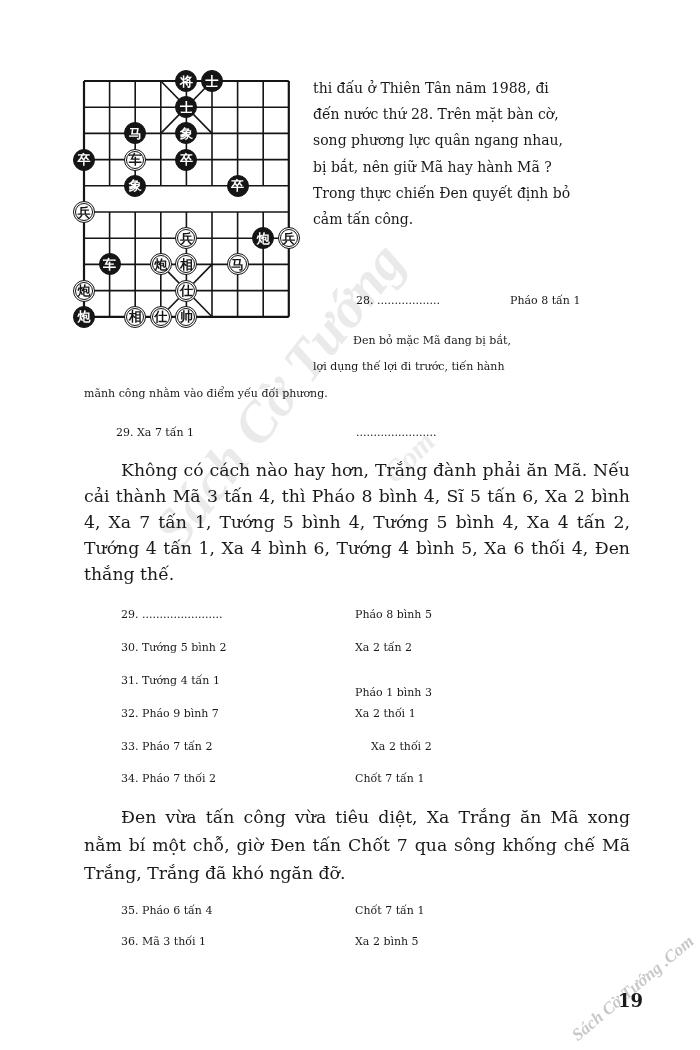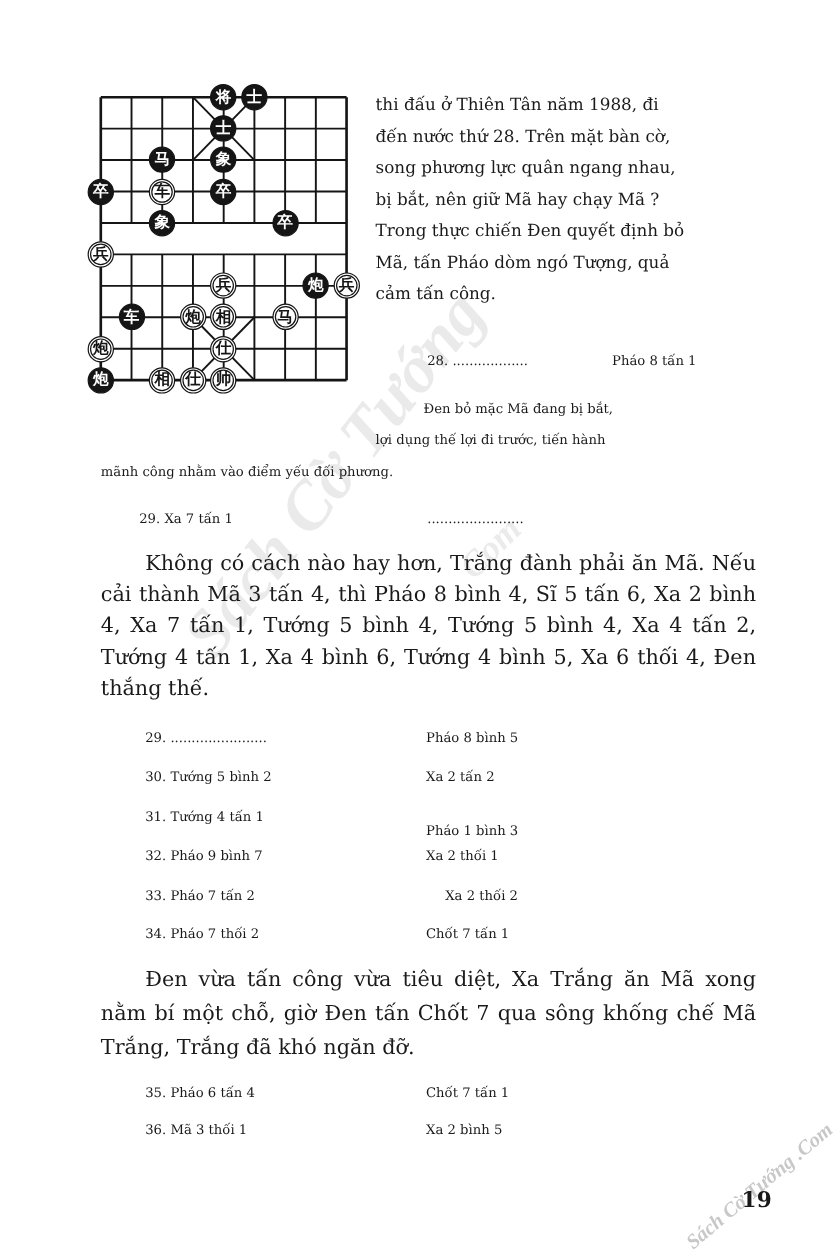--- a/index.html
+++ b/index.html
@@ -105,23 +105,22 @@
     <div class="piece black" style="left: 9px; top: 239.8px;">炮</div>
     <div class="piece white" style="left: 60.2px; top: 239.8px;">相</div>
     <div class="piece white" style="left: 85.8px; top: 239.8px;">仕</div>
     <div class="piece white" style="left: 111.4px; top: 239.8px;">帅</div>
   </div>
 
 <div class="text right-col">
   <span class="line">thi đấu ở Thiên Tân năm 1988, đi</span>
   <span class="line">đến nước thứ 28. Trên mặt bàn cờ,</span>
   <span class="line">song phương lực quân ngang nhau,</span>
-  <span class="line">bị bắt, nên giữ Mã hay chạy Mã ?</span>
+  <span class="line">bị bắt, nên giữ Mã hay hành Mã ?</span>
   <span class="line">Trong thực chiến Đen quyết định bỏ</span>
-  <span class="line">Mã, tấn Pháo dòm ngó Tượng, quả</span>
   <span class="line">cảm tấn công.</span>
 </div>
 
 <div class="move-row" style="left:356px; top:288px;">
   <span>28.</span>
   <span>..................</span>
 </div>
 <div class="move-row" style="left:510px; top:288px;">Pháo 8 tấn 1</div>
 
 <div class="move-row" style="left:353px; top:328px;">Đen bỏ mặc Mã đang bị bắt,</div>

